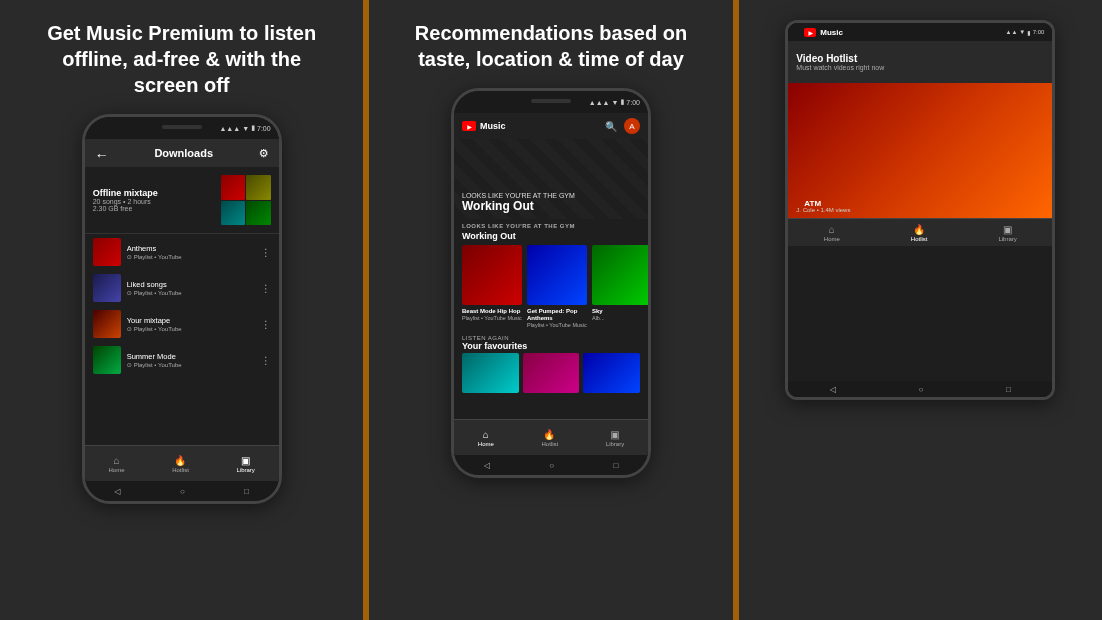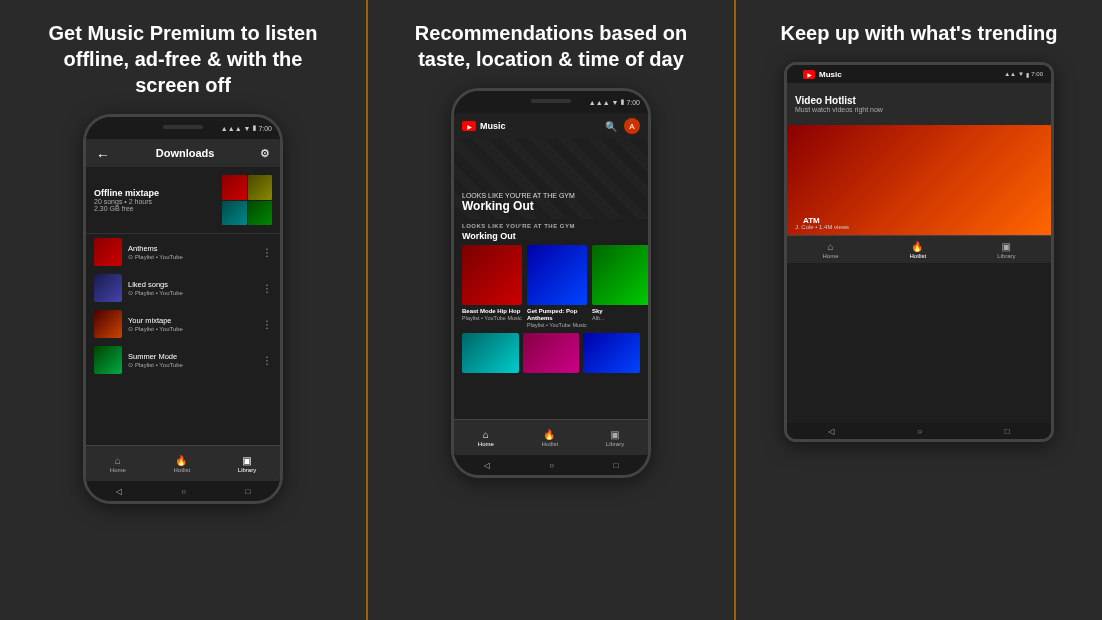--- a/index.html
+++ b/index.html
@@ -20,21 +20,21 @@
     }
 
     
     .panel {
       flex: 1;
       display: flex;
       flex-direction: column;
       align-items: center;
       padding: 20px 10px 10px 10px;
       background: #2a2a2a;
-      border-right: 2px solid #a16207;
+      border-right: 6px solid #a16207;
     }
     .panel:last-child { border-right: none; }
 
     .panel-title {
       color: #ffffff;
       font-size: 20px;
       font-weight: bold;
       text-align: center;
       margin-bottom: 16px;
       line-height: 1.3;
@@ -678,20 +678,24 @@
             <div class="music-card-title">Get Pumped: Pop Anthems</div>
             <div class="music-card-sub">Playlist • YouTube Music</div>
           </div>
           <div class="music-card">
             <div class="music-card-thumb card-green"></div>
             <div class="music-card-title">Sky</div>
             <div class="music-card-sub">Alb...</div>
           </div>
         </div>
 
+        <div style="display:flex; flex-direction:column; padding: 2px 8px 2px;">
+          <div style="color:#aaa; font-size:6px; text-transform:uppercase; letter-spacing:0.5px;">LISTEN AGAIN</div>
+          <div style="color:#fff; font-size:9px; font-weight:bold;">Your favourites</div>
+        </div>
 
         <div class="fav-scroll">
           <div class="fav-thumb card-teal"></div>
           <div class="fav-thumb card-pink"></div>
           <div class="fav-thumb card-blue"></div>
         </div>
 
         <div style="flex:1"></div>
 
         <div class="phone-bottom-nav">
@@ -712,21 +716,20 @@
 
       <div class="android-nav">
         <span class="android-btn">◁</span>
         <span class="android-btn">○</span>
         <span class="android-btn">□</span>
       </div>
     </div>
   </div>
 
   <div class="panel">
-    <div class="panel-title">Keep up with what's trending</div>
 
     <div class="tablet-mockup">
       <div class="tablet-top-bar">
         <div style="display:flex; align-items:center; gap:4px; flex:1; padding-left:8px;">
           <div class="yt-logo-icon" style="width:12px;height:9px;"></div>
           <span style="color:#fff; font-size:8px; font-weight:bold;">Music</span>
         </div>
         <div class="status-icons" style="font-size:6px;">
           <span>▲▲</span>
           <span>▼</span>
@@ -737,21 +740,21 @@
 
       <div class="tablet-screen">
 
         <div class="tablet-header">
           <div>
             <div class="hotlist-title">Video Hotlist</div>
             <div class="hotlist-sub">Must watch videos right now</div>
           </div>
         </div>
 
-        <div class="video-hero atm-bg" style="height:110px; position:relative;">
+        <div class="video-hero atm-bg" style="height:135px; position:relative;">
           <div style="position:absolute; bottom:5px; left:8px;">
             <div class="video-label">ATM</div>
             <div class="video-sub-label">J. Cole • 1.4M views</div>
           </div>
         </div>
 
 
         <div class="tablet-bottom">
           <div class="nav-item">
             <span class="nav-icon">⌂</span>

